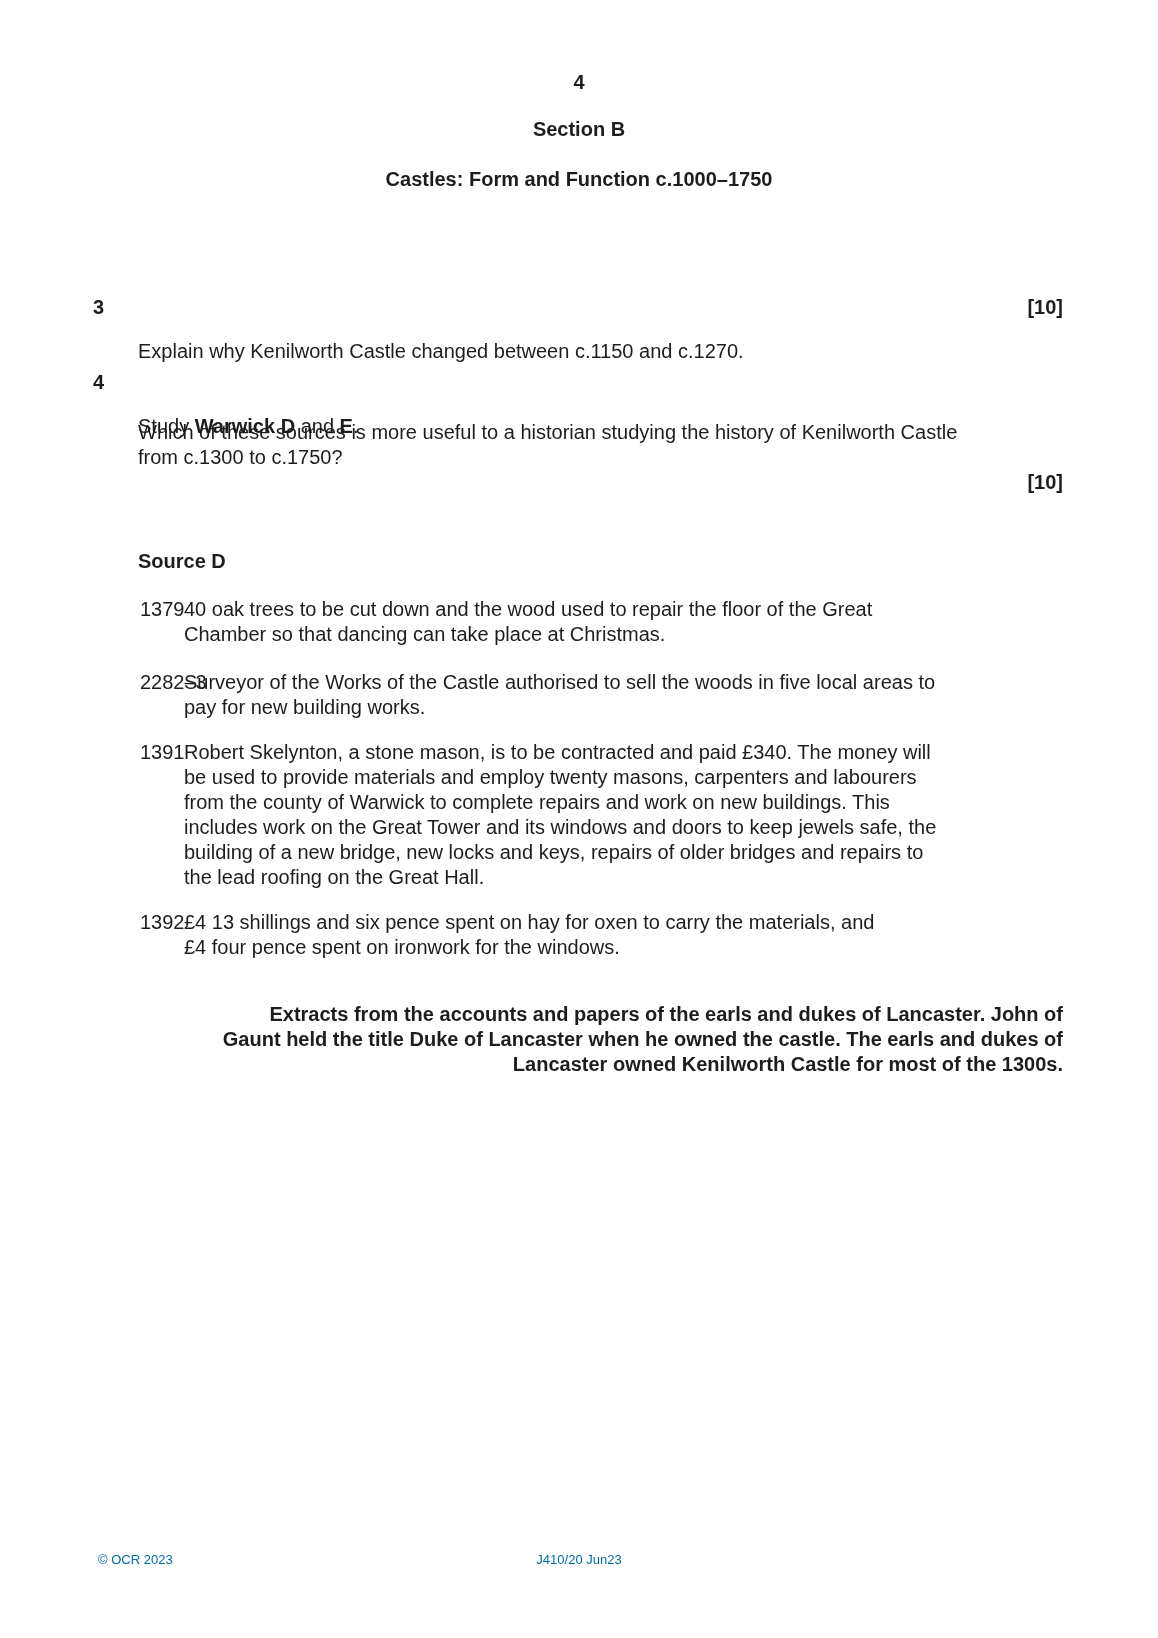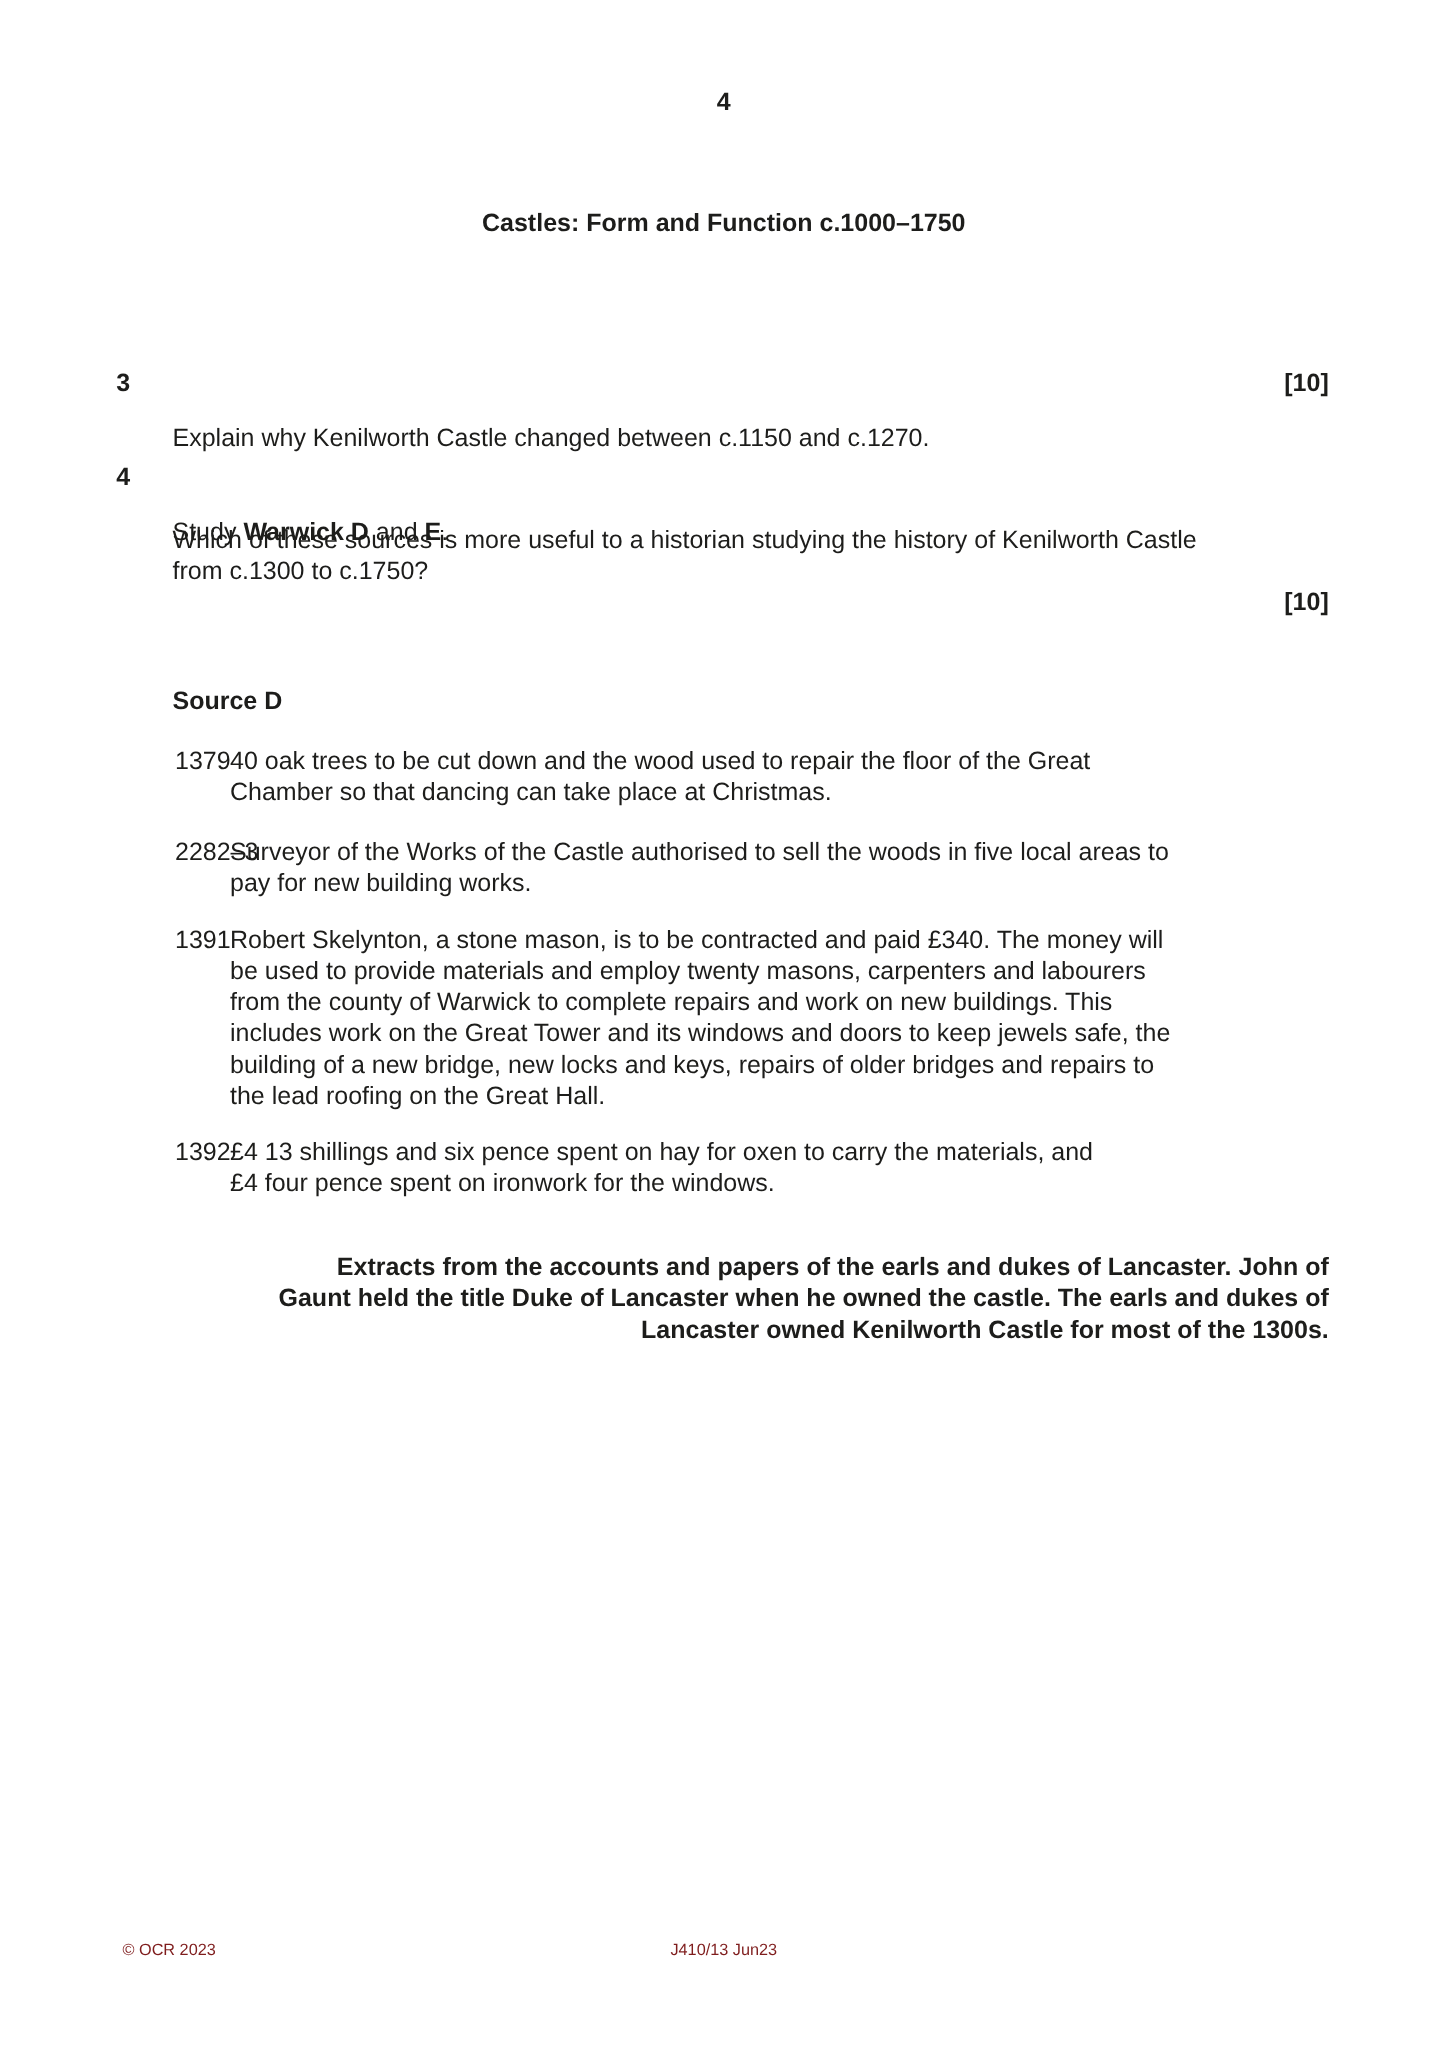--- a/index.html
+++ b/index.html
@@ -30,31 +30,32 @@
   .marks-line { text-align: right; font-weight: bold; }
 
   
   .entry { position: absolute; left: 138px; right: 95px; }
   .entry-year { position: absolute; left: 2px; top: 0; }
   .entry-text { margin-left: 46px; white-space: pre-line; }
 
   .src-heading { font-weight: bold; }
   .caption { font-weight: bold; text-align: right; }
 
-  .footer { position: absolute; font-size: 13px; line-height: 16px; color: #7f1d1d; }
+  .footer { position: absolute; font-size: 13px; line-height: 16px; color: #0369a1; }
   .footer-copyright { left: 98px; top: 1552px; }
   .footer-reference { left: 0; width: 100%; text-align: center; top: 1552px; }
 </style>
 </head>
 <body>
 
 <div class="page">
 
   <div class="centered bold" style="top:70px">4</div>
 
+  <div class="centered bold" style="top:117px">Section B</div>
 
   <div class="centered bold" style="top:167px">Castles: Form and Function c.1000–1750</div>
 
 
   <div class="q" style="top:295px">
     <span class="qnum">3</span>
     <span class="qlead"><span>Explain why Kenilworth Castle changed between c.1150 and c.1270.</span></span>
     <span class="qmarks">[10]</span>
   </div>
 
@@ -96,15 +97,15 @@
     <span class="entry-year">1392</span>
     <div class="entry-text">£4 13 shillings and six pence spent on hay for oxen to carry the materials, and
 £4 four pence spent on ironwork for the windows.</div>
   </div>
 
   <div class="block caption prewrap" style="top:1002px">Extracts from the accounts and papers of the earls and dukes of Lancaster. John of
 Gaunt held the title Duke of Lancaster when he owned the castle. The earls and dukes of
 Lancaster owned Kenilworth Castle for most of the 1300s.</div>
 
   <div class="footer footer-copyright">© OCR 2023</div>
-  <div class="footer footer-reference">J410/13 Jun23</div>
+  <div class="footer footer-reference">J410/20 Jun23</div>
 
 </div>
 
 </body></html>

